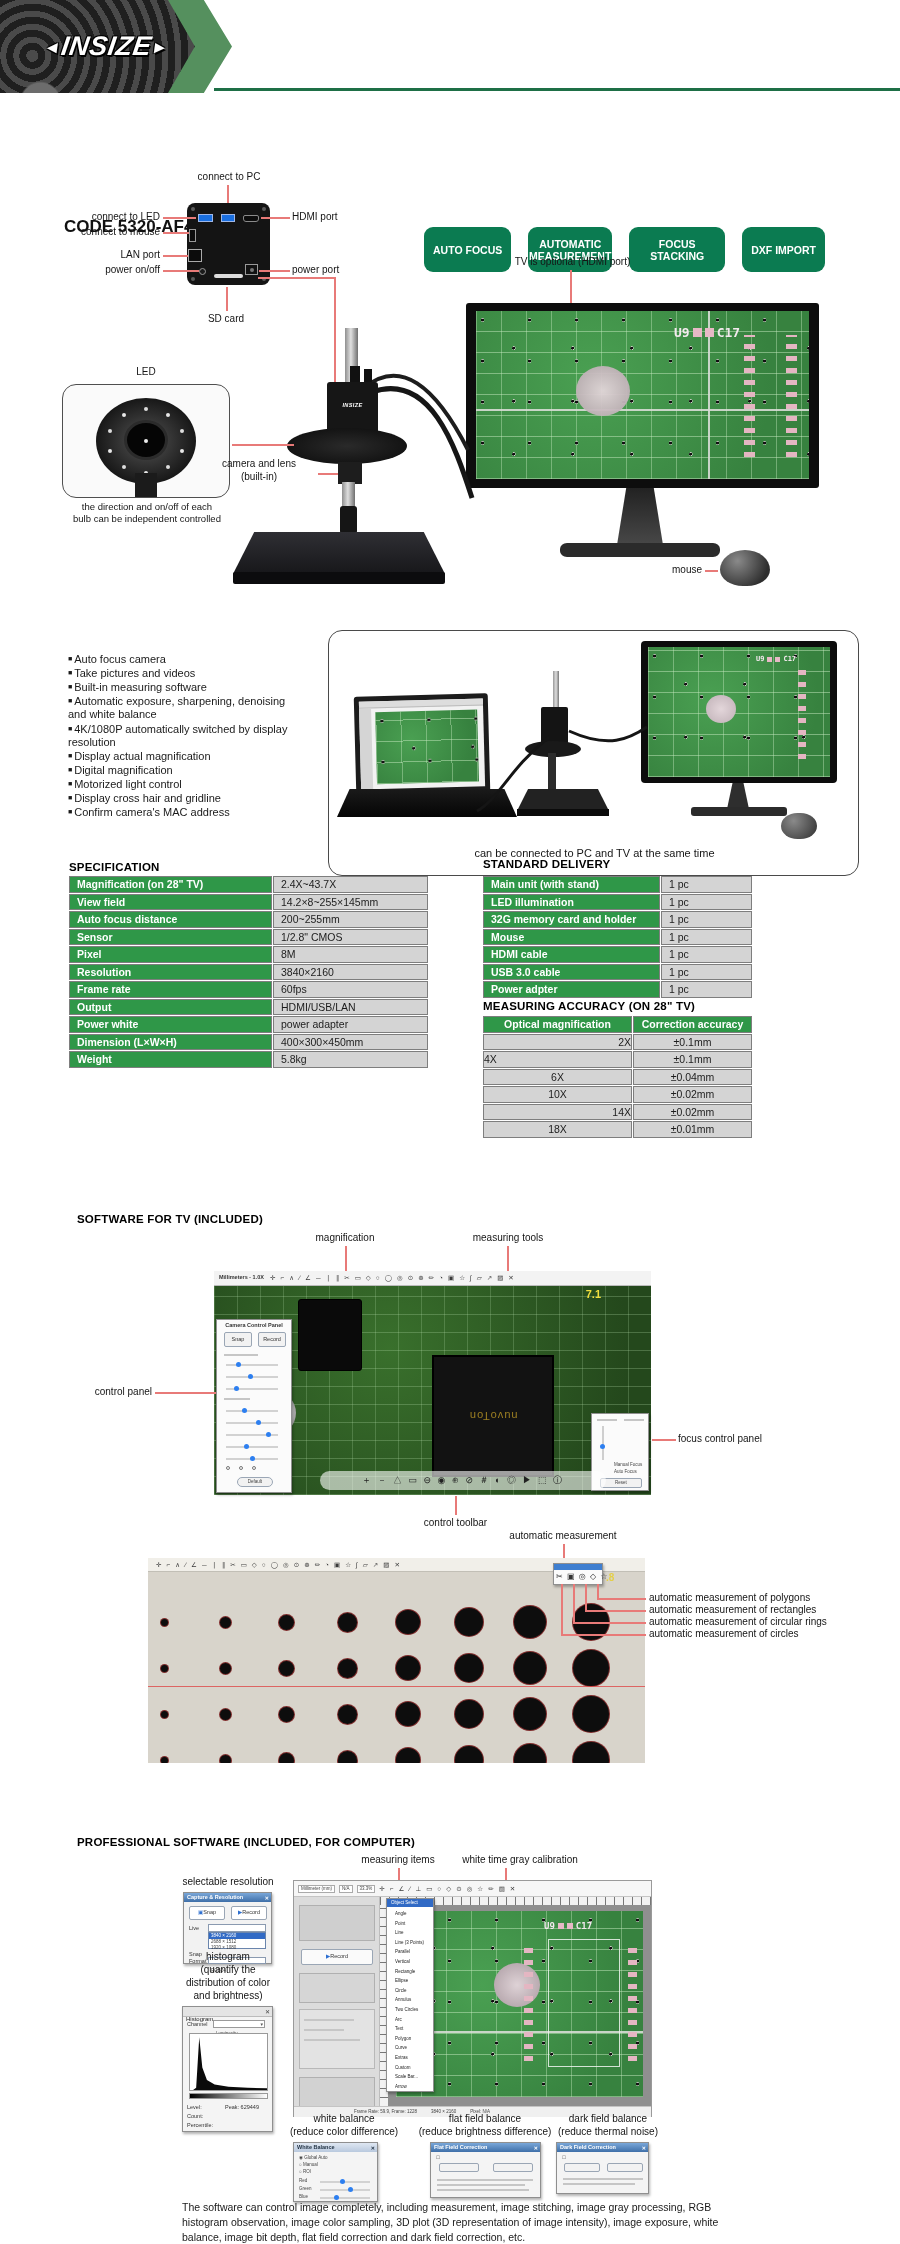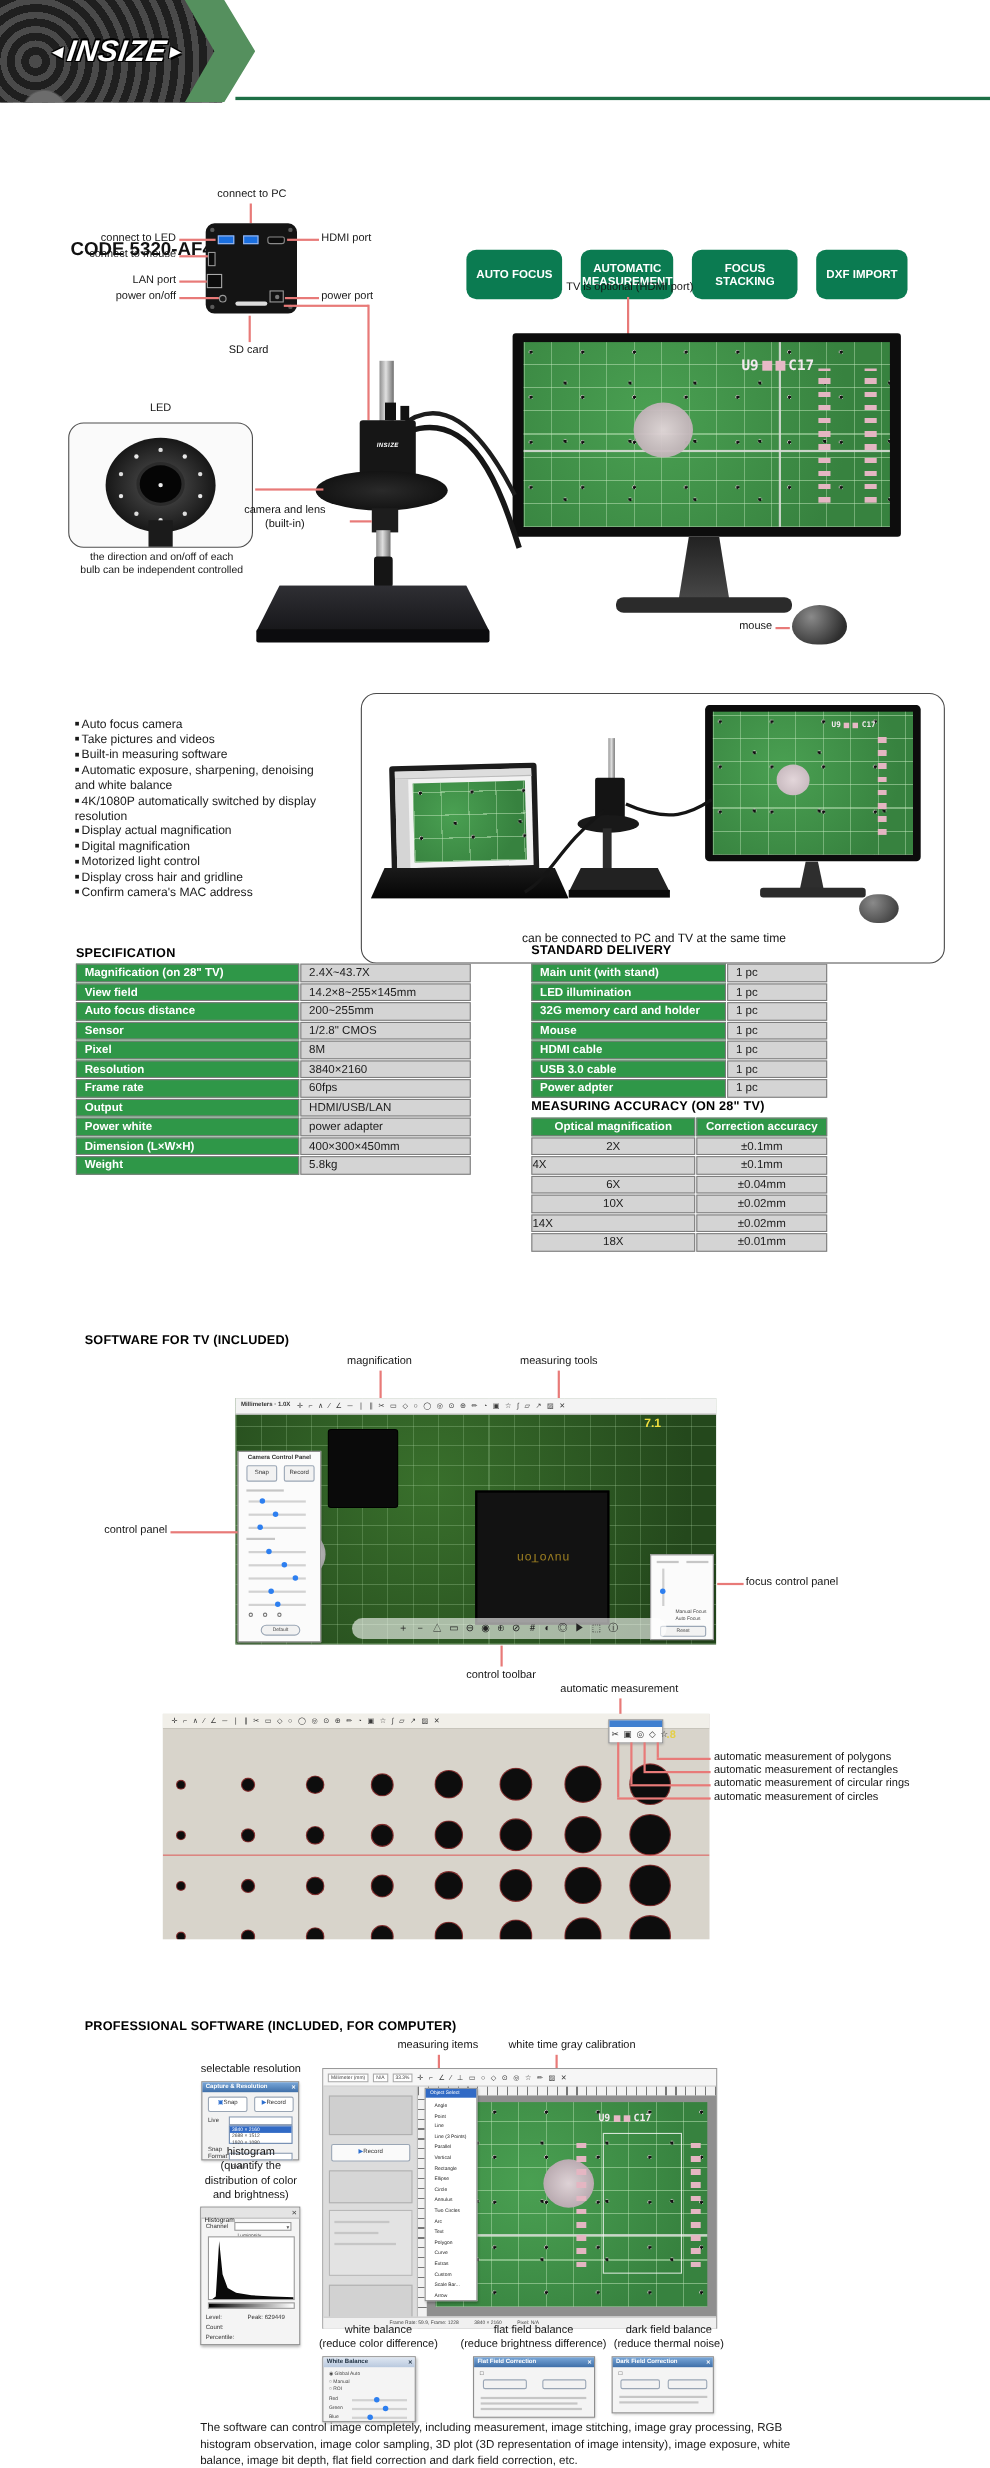--- a/index.html
+++ b/index.html
@@ -297,37 +297,37 @@
       </div>
   </div>
 
   <div class="sech" style="left:483px;top:1000px">MEASURING ACCURACY (ON 28" TV)</div>
   <div class="ab" style="left:483px;top:1016px;width:269px">
     <div class="trow">
       <div class="tl" style="width:149px;text-align:center;padding-left:0">Optical magnification</div>
       <div class="tl" style="flex:1;text-align:center;padding-left:0;margin-left:1px">Correction accuracy</div>
     </div>
     <div class="trow">
-        <div class="tv2" style="width:149px;flex:none;margin-left:0;text-align:center;padding-left:0">2X</div>
+        <div class="tv2" style="width:149px;flex:none;margin-left:0;text-align:right;padding-left:0">2X</div>
         <div class="tv2" style="text-align:center;padding-left:0">±0.1mm</div>
       </div>
     <div class="trow">
         <div class="tv2" style="width:149px;flex:none;margin-left:0;text-align:left;padding-left:0">4X</div>
         <div class="tv2" style="text-align:center;padding-left:0">±0.1mm</div>
       </div>
     <div class="trow">
         <div class="tv2" style="width:149px;flex:none;margin-left:0;text-align:center;padding-left:0">6X</div>
         <div class="tv2" style="text-align:center;padding-left:0">±0.04mm</div>
       </div>
     <div class="trow">
         <div class="tv2" style="width:149px;flex:none;margin-left:0;text-align:center;padding-left:0">10X</div>
         <div class="tv2" style="text-align:center;padding-left:0">±0.02mm</div>
       </div>
     <div class="trow">
-        <div class="tv2" style="width:149px;flex:none;margin-left:0;text-align:left;padding-left:0">14X</div>
+        <div class="tv2" style="width:149px;flex:none;margin-left:0;text-align:right;padding-left:0">14X</div>
         <div class="tv2" style="text-align:center;padding-left:0">±0.02mm</div>
       </div>
     <div class="trow">
         <div class="tv2" style="width:149px;flex:none;margin-left:0;text-align:center;padding-left:0">18X</div>
         <div class="tv2" style="text-align:center;padding-left:0">±0.01mm</div>
       </div>
   </div>
 
   <div class="sech" style="left:77px;top:1213px">SOFTWARE FOR TV (INCLUDED)</div>
   <div class="lb lbc" style="left:300px;top:1232px;width:90px">magnification</div>

